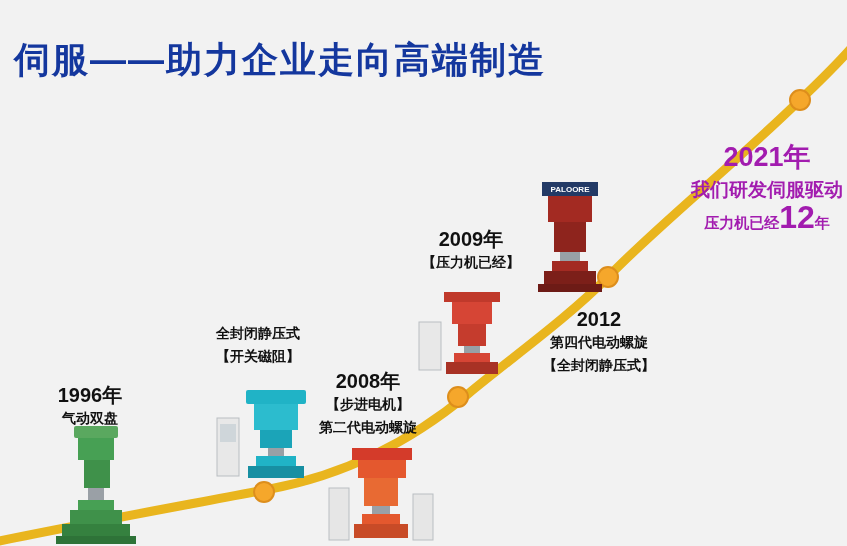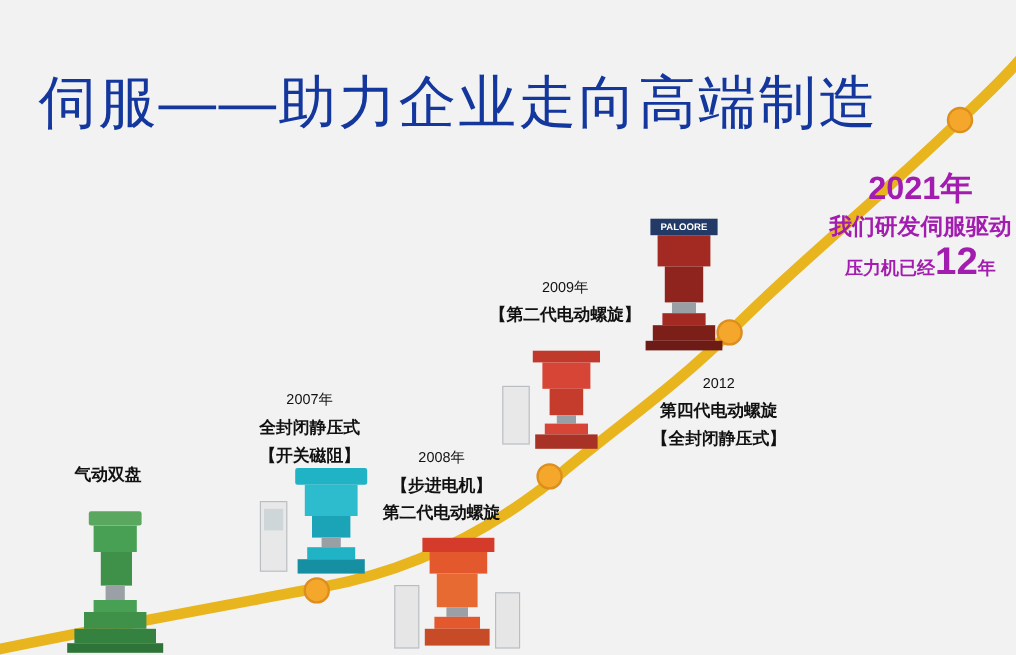--- a/index.html
+++ b/index.html
@@ -12,34 +12,34 @@
     width:847px;height:546px;
     margin:0 auto;
     background:#f2f2f2;
     overflow:hidden;
   }
   .curve-svg{
     position:absolute;left:0;top:0;z-index:1;
   }
   .page-title{
     position:absolute;left:14px;top:36px;z-index:5;
-    margin:18px;
-    font-size:48px;
-    font-weight:400;
+    margin:0;
+    font-size:36px;
+    font-weight:700;
     letter-spacing:2px;
     color:#14379e;
     white-space:nowrap;
   }
   .milestone{
     position:absolute;z-index:4;
     text-align:center;
     color:#111;
   }
   .ms-year{
-    font-size:12px;font-weight:normal;line-height:23px;
+    font-size:20px;font-weight:bold;line-height:23px;
   }
   .ms-line{
     font-size:14px;font-weight:bold;line-height:23px;
   }
   .machine{
     position:absolute;z-index:3;
   }
   .highlight{
     position:absolute;left:688px;top:140px;width:158px;z-index:4;
     text-align:center;color:#a21caf;
@@ -72,35 +72,35 @@
     <circle cx="88" cy="521" r="10" fill="#f5a72b" stroke="#dd8e1c" stroke-width="2"></circle>
     <circle cx="264" cy="492" r="10" fill="#f5a72b" stroke="#dd8e1c" stroke-width="2"></circle>
     <circle cx="458" cy="397" r="10" fill="#f5a72b" stroke="#dd8e1c" stroke-width="2"></circle>
     <circle cx="608" cy="277" r="10" fill="#f5a72b" stroke="#dd8e1c" stroke-width="2"></circle>
     <circle cx="800" cy="100" r="10" fill="#f5a72b" stroke="#dd8e1c" stroke-width="2"></circle>
   </svg>
 
   <h1 class="page-title">伺服——助力企业走向高端制造</h1>
 
   <div class="milestone" style="left:30px;top:384px;width:120px;">
+    <div class="ms-year">1996年</div>
     <div class="ms-line">气动双盘</div>
   </div>
   <svg class="machine" style="left:48px;top:424px;" width="92" height="122" viewBox="0 0 92 122">
     <rect x="26" y="2" width="44" height="12" rx="2" fill="#5aa85f"></rect>
     <rect x="30" y="14" width="36" height="22" fill="#47a054"></rect>
     <rect x="36" y="36" width="26" height="28" fill="#3f914a"></rect>
     <rect x="40" y="64" width="16" height="12" fill="#9aa0a6"></rect>
     <rect x="30" y="76" width="36" height="10" fill="#47a054"></rect>
     <rect x="22" y="86" width="52" height="14" fill="#3f914a"></rect>
     <rect x="14" y="100" width="68" height="12" fill="#35813f"></rect>
     <rect x="8" y="112" width="80" height="8" fill="#2e7338"></rect>
   </svg>
 
   <div class="milestone" style="left:195px;top:322px;width:126px;">
-    <div class="ms-year">2007年</div>
     <div class="ms-line">全封闭静压式</div>
     <div class="ms-line">【开关磁阻】</div>
   </div>
   <svg class="machine" style="left:216px;top:390px;" width="96" height="96" viewBox="0 0 96 96">
     <rect x="1" y="28" width="22" height="58" fill="#e8e8e8" stroke="#b9bec2" stroke-width="1"></rect>
     <rect x="4" y="34" width="16" height="18" fill="#cfd6da"></rect>
     <rect x="30" y="0" width="60" height="14" rx="2" fill="#20b3c6"></rect>
     <rect x="38" y="14" width="44" height="26" fill="#2cbcce"></rect>
     <rect x="44" y="40" width="32" height="18" fill="#1ba4b8"></rect>
     <rect x="52" y="58" width="16" height="8" fill="#98a0a6"></rect>
@@ -119,21 +119,21 @@
     <rect x="24" y="0" width="60" height="12" fill="#d43b2a"></rect>
     <rect x="30" y="12" width="48" height="18" fill="#e4582e"></rect>
     <rect x="36" y="30" width="34" height="28" fill="#e86a33"></rect>
     <rect x="44" y="58" width="18" height="8" fill="#9aa0a6"></rect>
     <rect x="34" y="66" width="38" height="10" fill="#e4582e"></rect>
     <rect x="26" y="76" width="54" height="14" fill="#c84b27"></rect>
   </svg>
 
   <div class="milestone" style="left:405px;top:228px;width:132px;">
     <div class="ms-year">2009年</div>
-    <div class="ms-line">【第二代电动螺旋】</div>
+    <div class="ms-line">【压力机已经】</div>
   </div>
   <svg class="machine" style="left:418px;top:292px;" width="94" height="88" viewBox="0 0 94 88">
     <rect x="1" y="30" width="22" height="48" fill="#e8e8e8" stroke="#b9bec2" stroke-width="1"></rect>
     <rect x="26" y="0" width="56" height="10" fill="#c0392b"></rect>
     <rect x="34" y="10" width="40" height="22" fill="#d64535"></rect>
     <rect x="40" y="32" width="28" height="22" fill="#c53c2d"></rect>
     <rect x="46" y="54" width="16" height="7" fill="#98a0a6"></rect>
     <rect x="36" y="61" width="36" height="9" fill="#d64535"></rect>
     <rect x="28" y="70" width="52" height="12" fill="#a83225"></rect>
   </svg>

